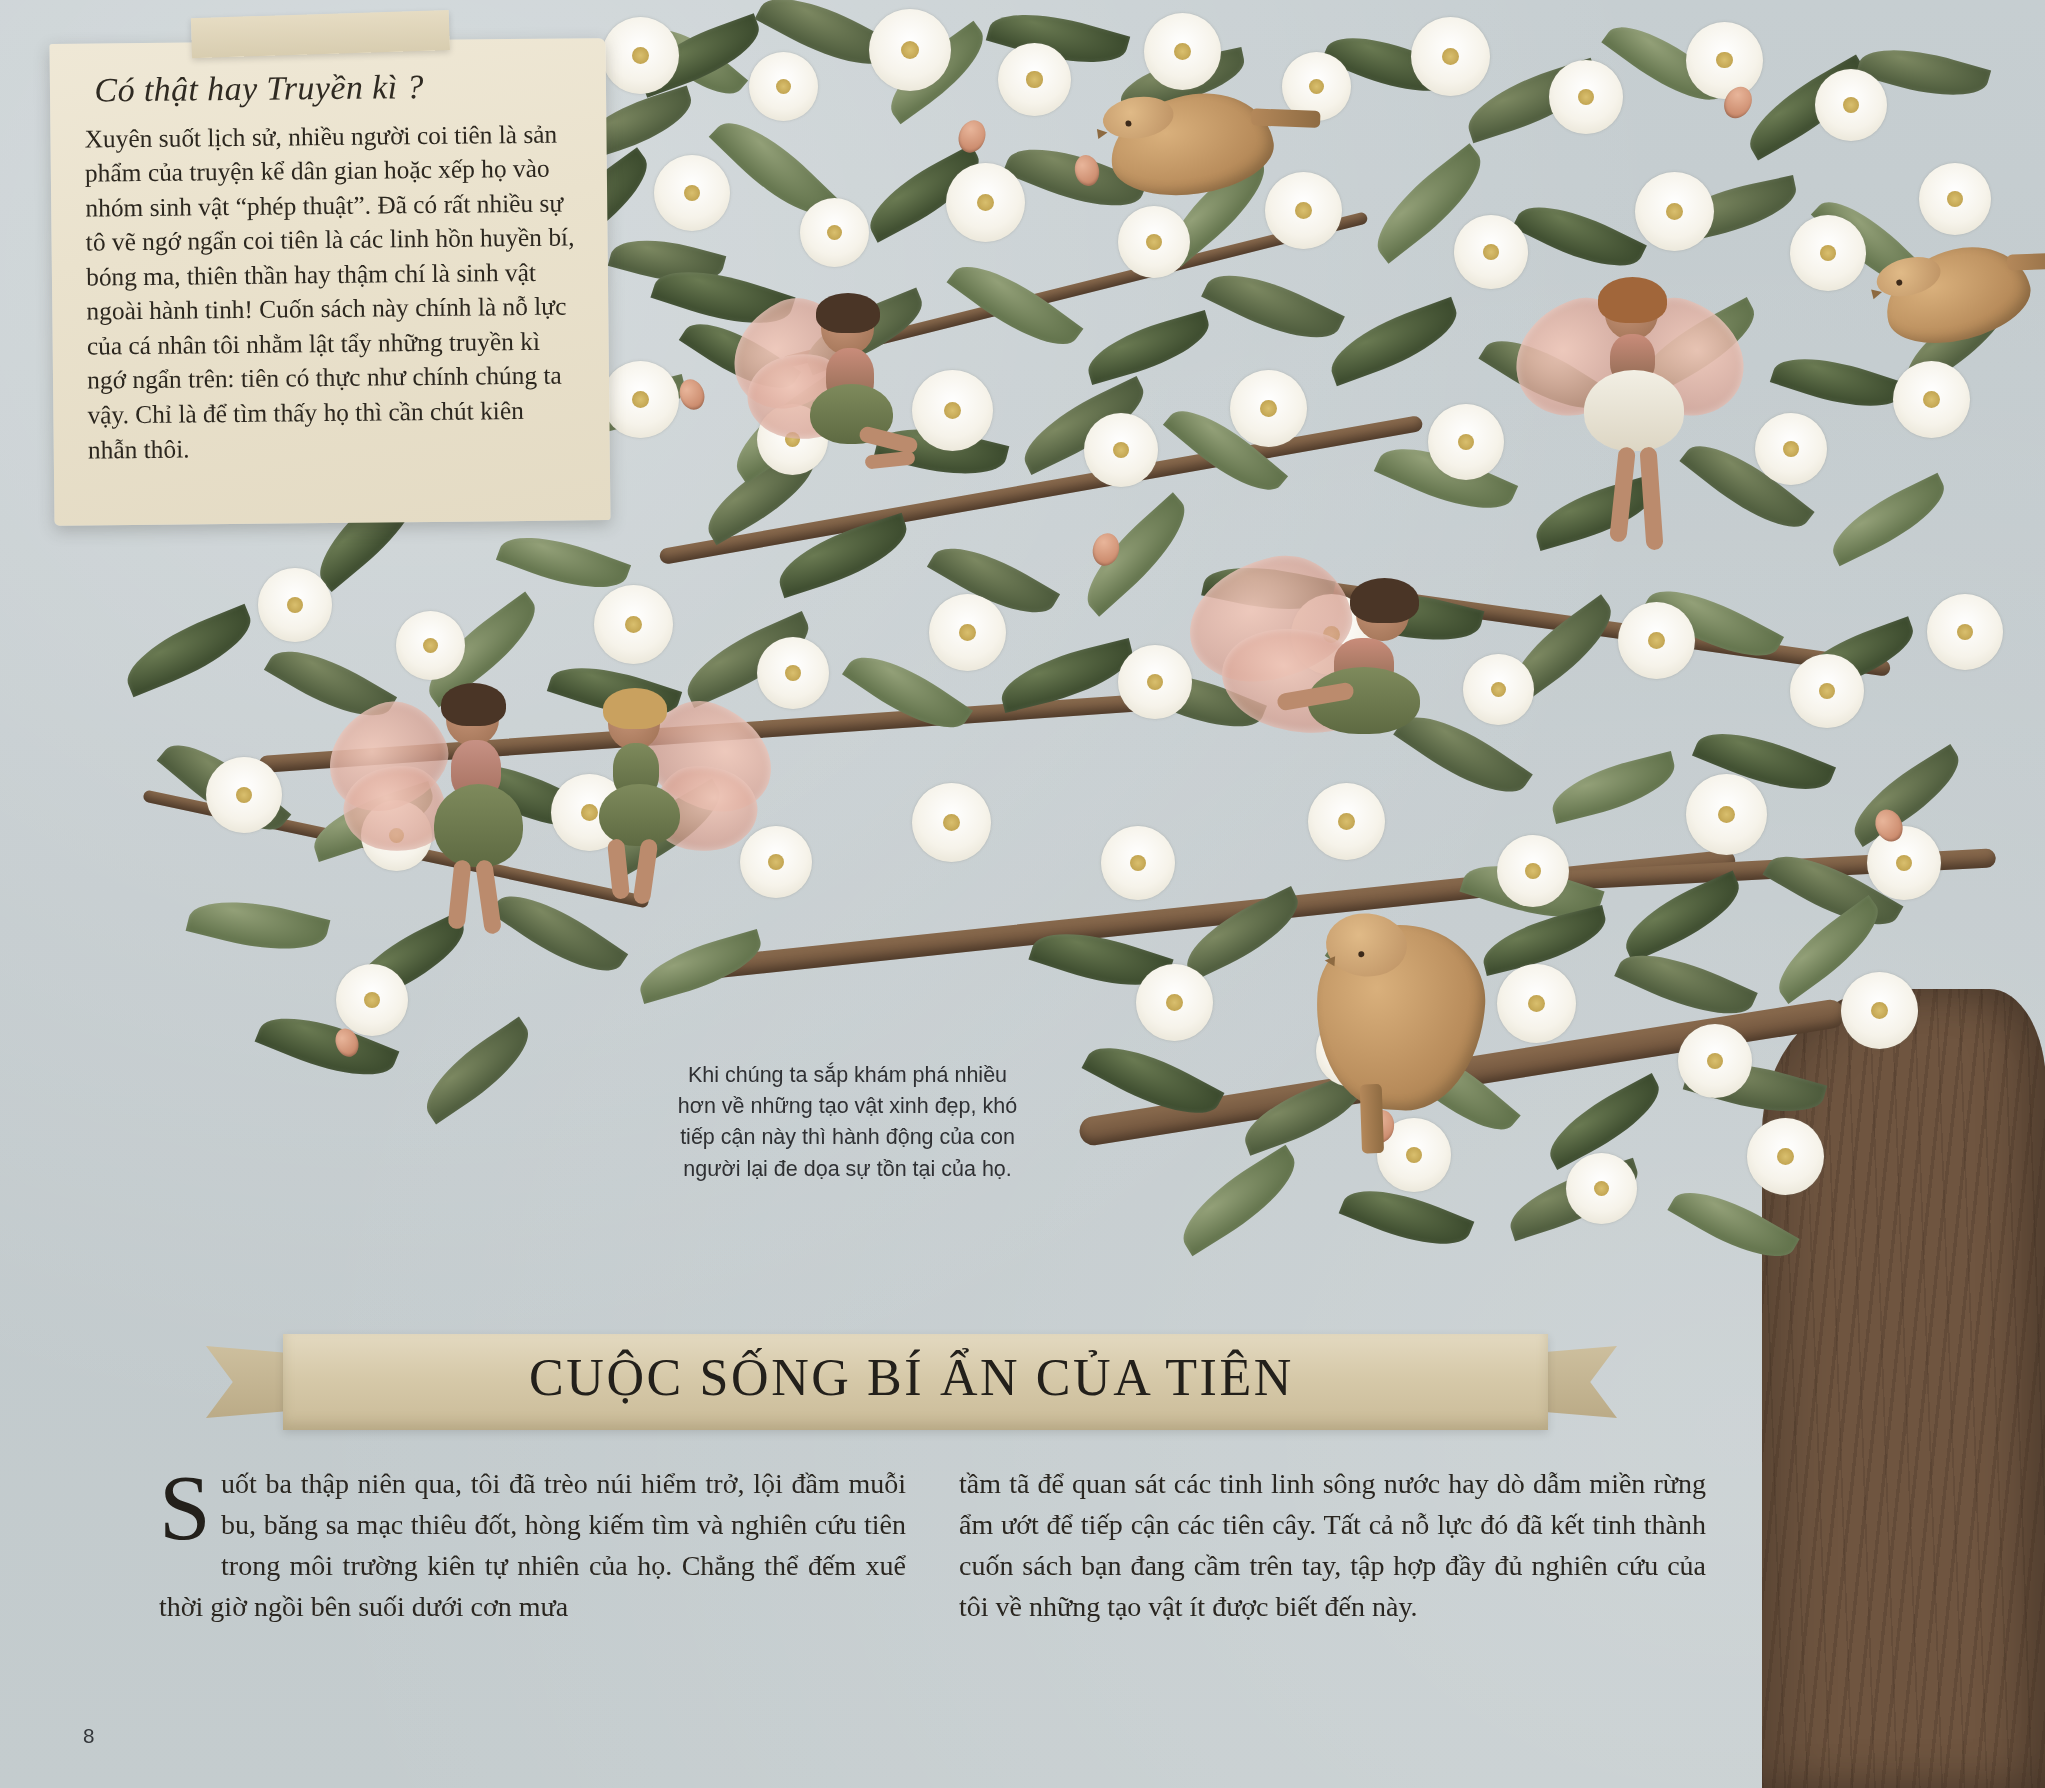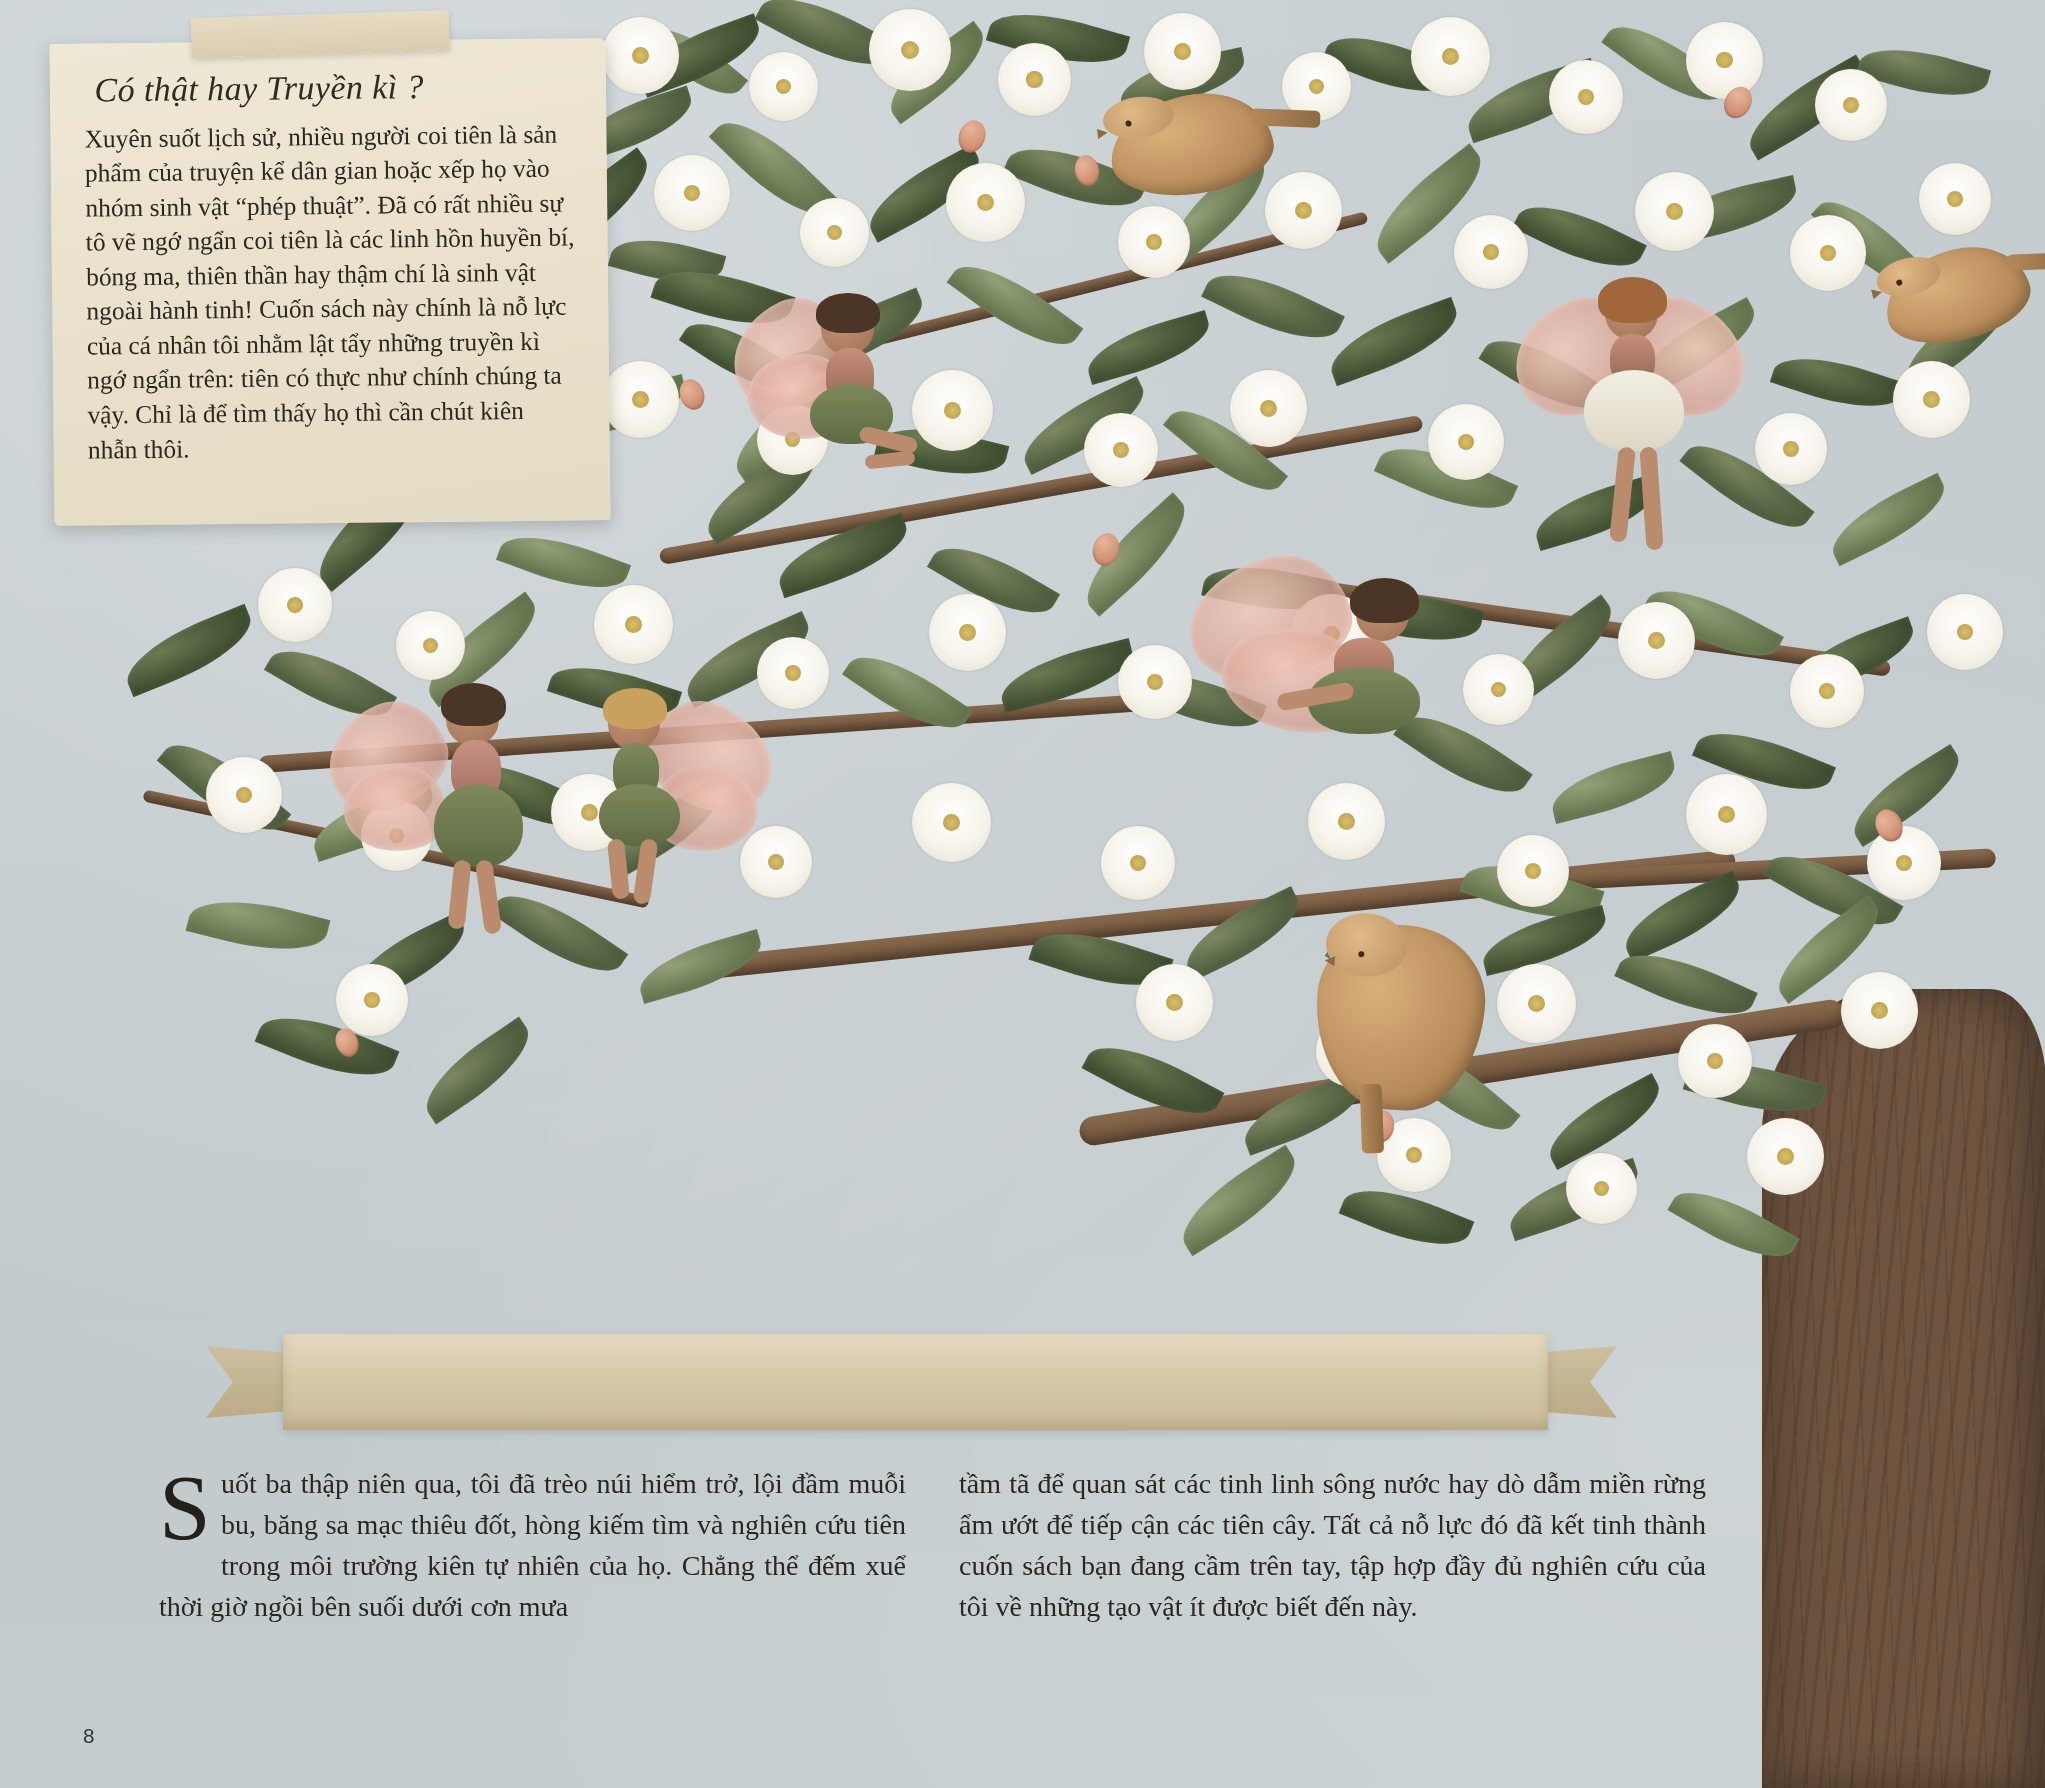--- a/index.html
+++ b/index.html
@@ -760,25 +760,27 @@
       <div class="limb" style="left:59px; top:151px; width:17px; height:60px; transform:rotate(-6deg);"></div>
       <div class="limb" style="left:86px; top:151px; width:17px; height:65px; transform:rotate(8deg);"></div>
     </div>
   </div>
 
   <div class="parchment">
     <div class="parchment-title">Có thật hay Truyền kì ?</div>
     <div class="parchment-body">Xuyên suốt lịch sử, nhiều người coi tiên là sản phẩm của truyện kể dân gian hoặc xếp họ vào nhóm sinh vật “phép thuật”. Đã có rất nhiều sự tô vẽ ngớ ngẩn coi tiên là các linh hồn huyền bí, bóng ma, thiên thần hay thậm chí là sinh vật ngoài hành tinh! Cuốn sách này chính là nỗ lực của cá nhân tôi nhằm lật tẩy những truyền kì ngớ ngẩn trên: tiên có thực như chính chúng ta vậy. Chỉ là để tìm thấy họ thì cần chút kiên nhẫn thôi.</div>
   </div>
 
+  <div class="caption">Khi chúng ta sắp khám phá nhiều hơn về những tạo vật xinh đẹp, khó tiếp cận này thì hành động của con người lại đe dọa sự tồn tại của họ.</div>
 
   <div class="banner">
     <div class="banner-tail left"></div>
     <div class="banner-tail right"></div>
     <div class="banner-ribbon"></div>
+    <div class="banner-title">CUỘC SỐNG BÍ ẨN CỦA TIÊN</div>
   </div>
 
   <div class="columns">
     <div class="col">
       <span class="dropcap">S</span>
       <span>uốt ba thập niên qua, tôi đã trèo núi hiểm trở, lội đầm muỗi bu, băng sa mạc thiêu đốt, hòng kiếm tìm và nghiên cứu tiên trong môi trường kiên tự nhiên của họ. Chẳng thể đếm xuể thời giờ ngồi bên suối dưới cơn mưa</span>
     </div>
     <div class="col">
       <span>tầm tã để quan sát các tinh linh sông nước hay dò dẫm miền rừng ẩm ướt để tiếp cận các tiên cây. Tất cả nỗ lực đó đã kết tinh thành cuốn sách bạn đang cầm trên tay, tập hợp đầy đủ nghiên cứu của tôi về những tạo vật ít được biết đến này.</span>
     </div>

